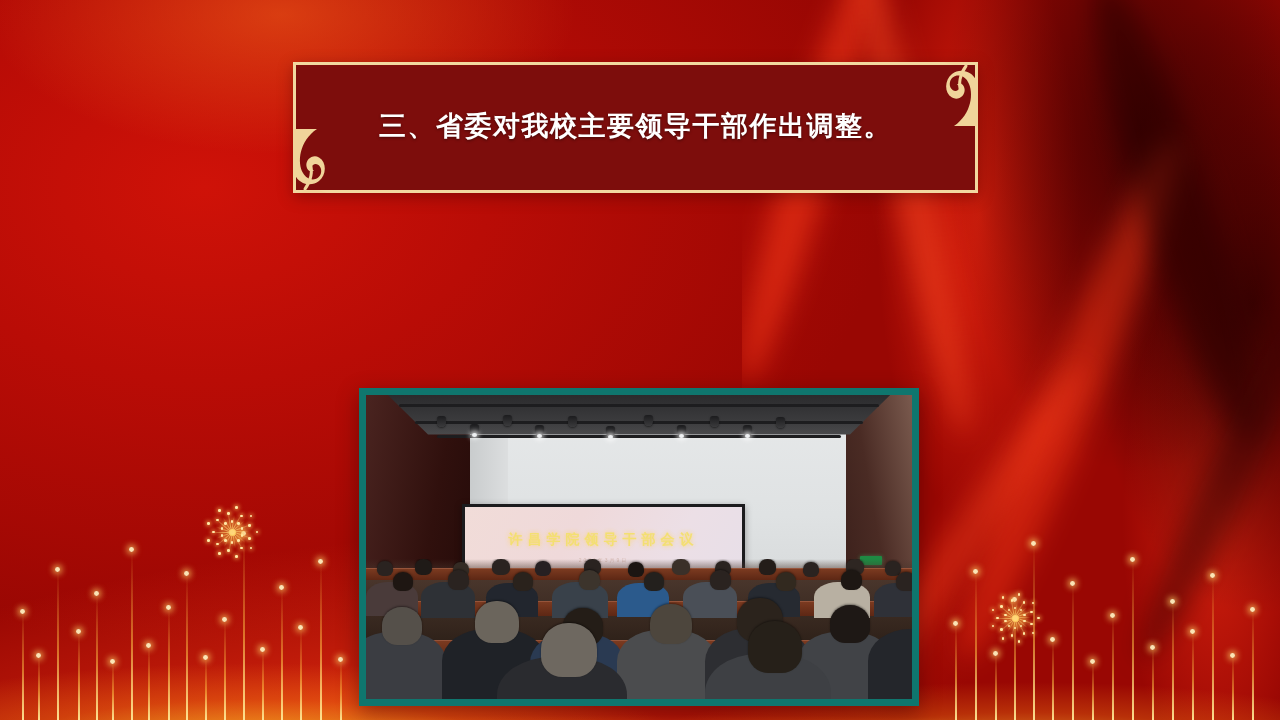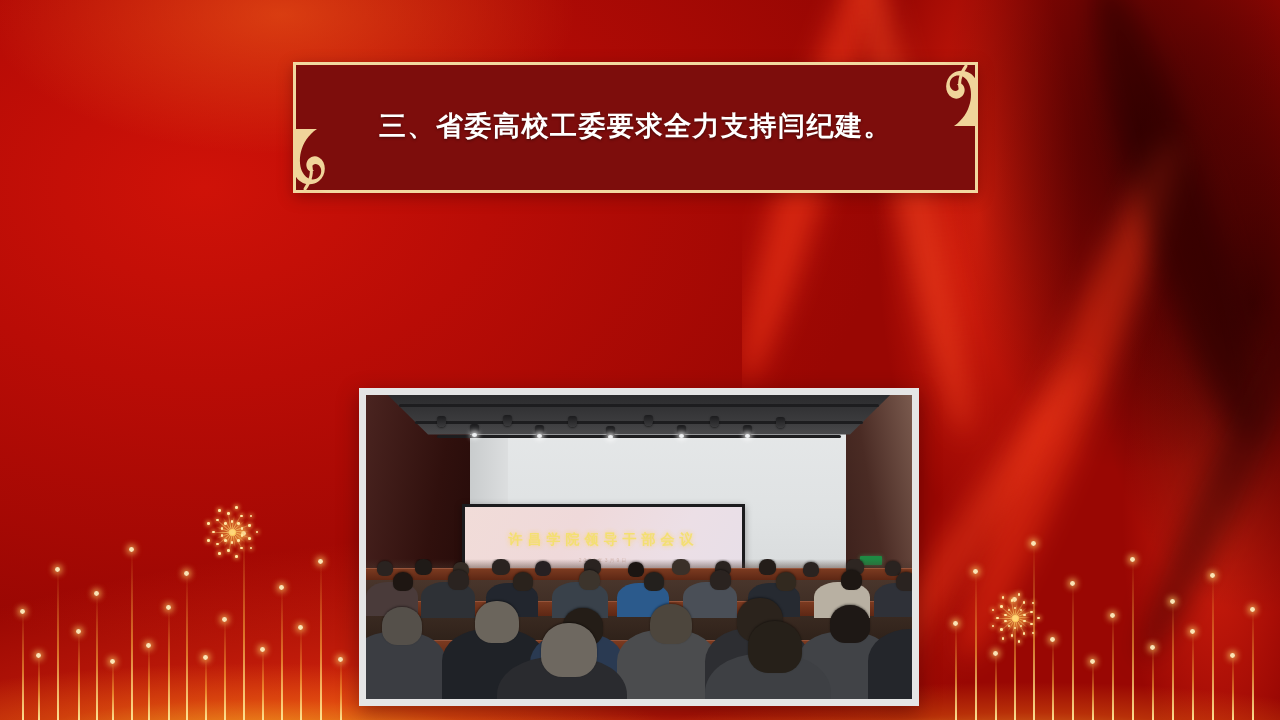--- a/index.html
+++ b/index.html
@@ -125,21 +125,21 @@
     text-indent:48px;
     letter-spacing:.4px;
     text-shadow:0 1px 3px rgba(90,0,0,.55);
     text-align:justify;
   }
 
   
   #photo-frame {
     position:absolute; left:359px; top:388px;
     width:560px; height:318px;
-    background:#e5e5e5;
+    background:#0f766e;
     padding:7px;
     box-shadow:0 6px 20px rgba(50,0,0,.45);
   }
   #photo {
     position:relative; width:100%; height:100%;
     overflow:hidden;
     background:#cfd2d4;
   }
 
   
@@ -408,21 +408,21 @@
       <div class="dot" style="left: 22.8809px; top: 36.7093px;"></div>
       <div class="dot" style="left: 19.2845px; top: 31.7593px;"></div>
       <div class="dot" style="left: 19.2845px; top: 25.6407px;"></div>
       <div class="dot" style="left: 22.8809px; top: 20.6907px;"></div>
       <div class="dot" style="left: 28.7px; top: 18.8px;"></div>
       <div class="dot" style="left: 34.5191px; top: 20.6907px;"></div>
       <div class="dot" style="left: 38.1155px; top: 25.6407px;"></div>
     </div>
 
   <div id="title-banner">
-    <span class="title-text">三、省委高校工委要求全力支持闫纪建。</span>
+    <span class="title-text">三、省委对我校主要领导干部作出调整。</span>
 
     <svg class="corner-orn tr" viewBox="0 0 64 64">
       <path d="M64 0 L64 64 L40 64 C58 52 60 30 54 20 C49 11 38 12 36 20 C34.5 26 40 31 44 28 C46.5 26.2 45.6 22.6 43 23 C45.5 20 50 22 50.6 27 C51.4 34 44 39 38 35.6 C30 31 30.4 18 38 12 C46 5.6 58 9 62 18 Z" fill="#f0d49a"></path>
       <path d="M64 0 L30 0 C44 6 52 0 64 0 Z" fill="#f0d49a"></path>
       <path d="M52 4 C46 12 44 22 47 30" stroke="#f0d49a" stroke-width="3" fill="none" stroke-linecap="round"></path>
     </svg>
 
     <svg class="corner-orn bl" viewBox="0 0 64 64">
       <path d="M0 64 L0 0 L24 0 C6 12 4 34 10 44 C15 53 26 52 28 44 C29.5 38 24 33 20 36 C17.5 37.8 18.4 41.4 21 41 C18.5 44 14 42 13.4 37 C12.6 30 20 25 26 28.4 C34 33 33.6 46 26 52 C18 58.4 6 55 2 46 Z" fill="#f0d49a"></path>
       <path d="M0 64 L34 64 C20 58 12 64 0 64 Z" fill="#f0d49a"></path>

